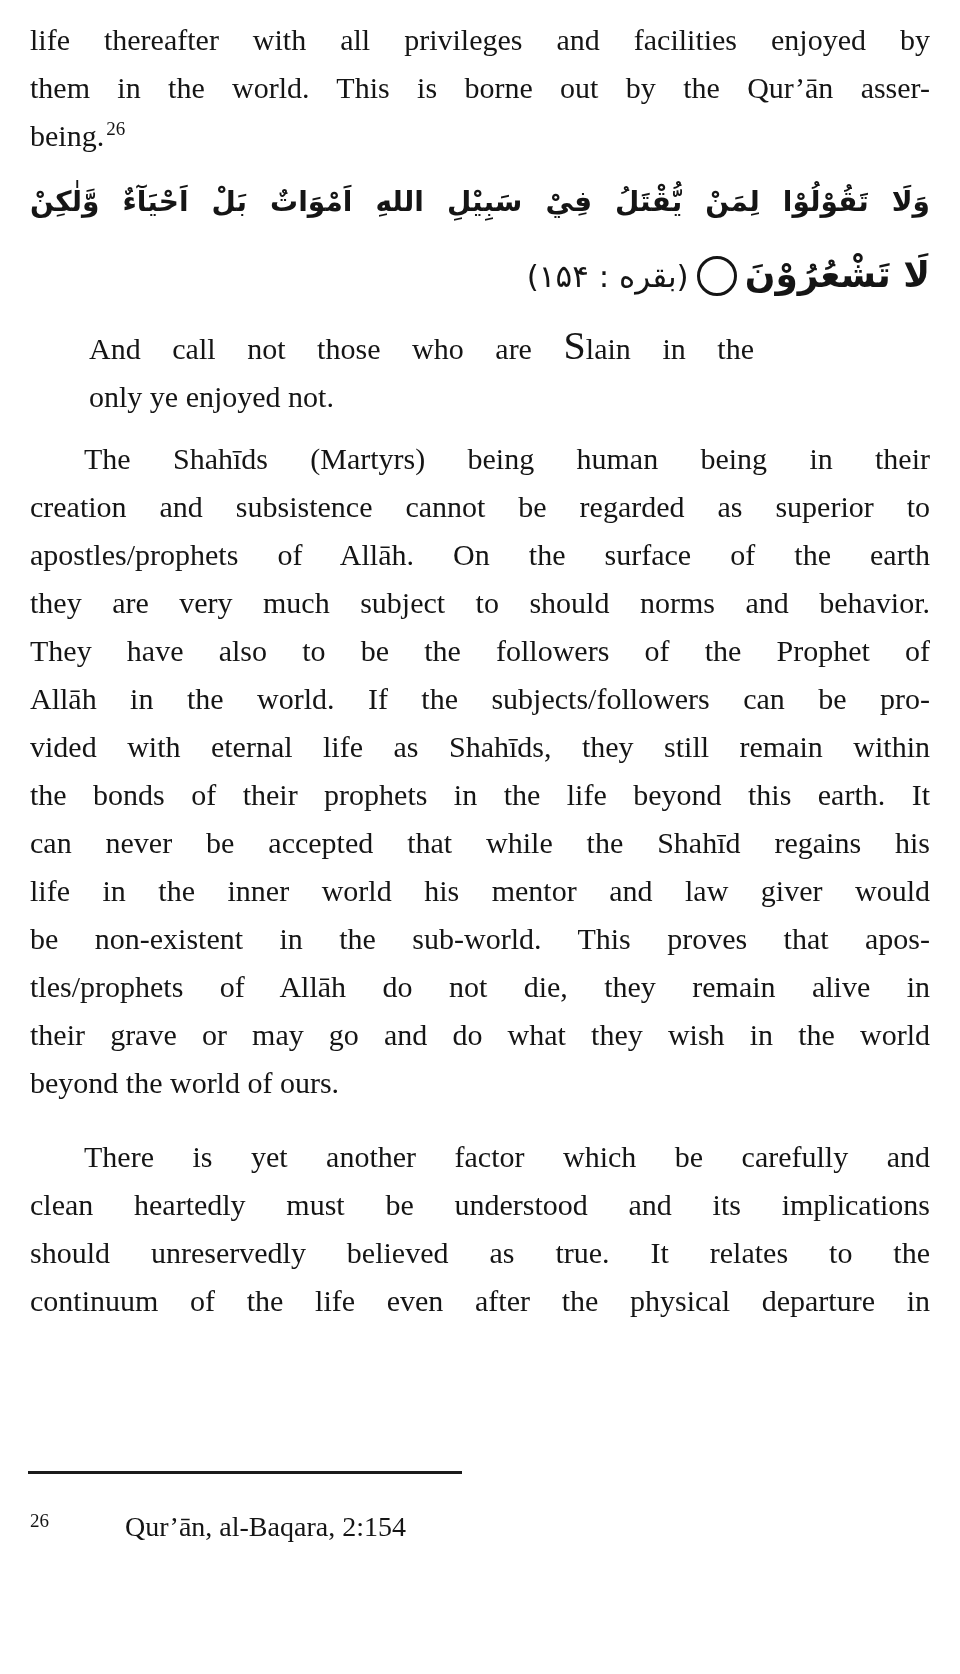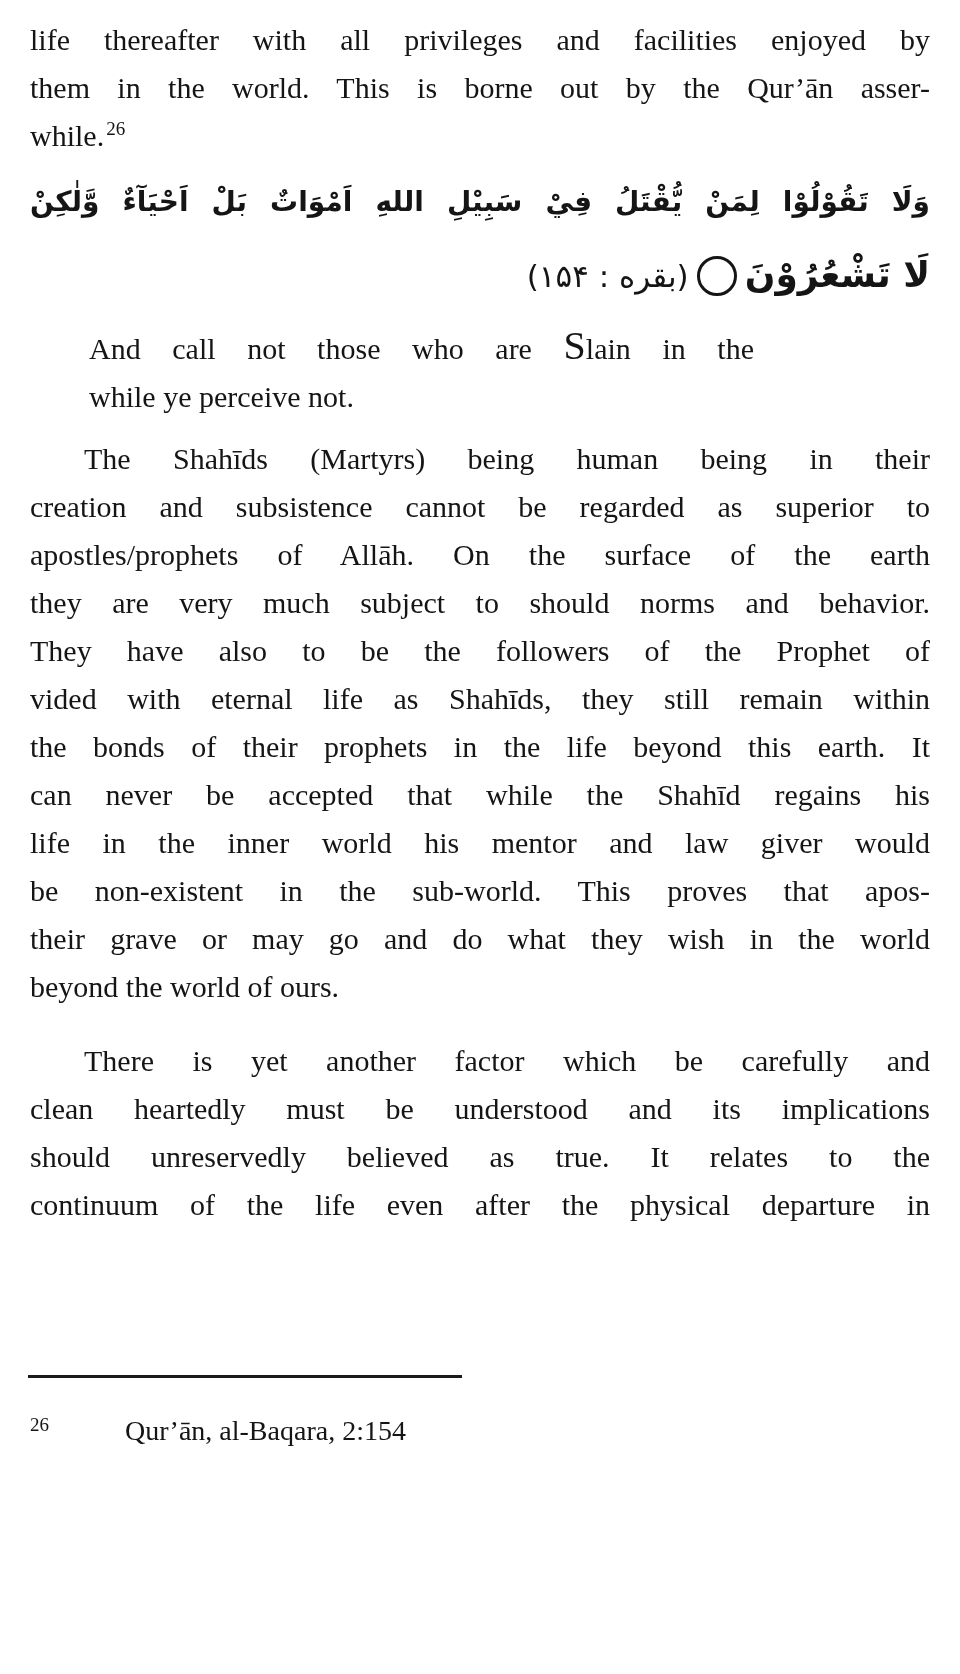--- a/index.html
+++ b/index.html
@@ -89,48 +89,50 @@
 </head>
 <body>
 
 <div class="page">
 
   <div>
       <div class="jline">life thereafter with all privileges and facilities enjoyed by</div>
       <div class="jline">them in the world. This is borne out by the Qur’ān asser-</div>
     </div>
   <div class="jline last">
-    <span>while.</span><sup class="ref">26</sup>
+    <span>being.</span><sup class="ref">26</sup>
   </div>
 
   <div class="arabic">
     <div class="ar1">وَلَا تَقُوْلُوْا لِمَنْ يُّقْتَلُ فِيْ سَبِيْلِ اللهِ اَمْوَاتٌ بَلْ اَحْيَآءٌ وَّلٰكِنْ</div>
     <div class="ar2">
       <span>لَا تَشْعُرُوْنَ</span><span class="ayah-circle"></span><span class="ar-ref">(بقره : ۱۵۴)</span>
     </div>
   </div>
 
   <div class="quote">
     <div class="jline">
       <span>And call not those who are </span><span class="bigS">S</span><span>lain in the</span>
     </div>
-    <div class="jline last">while ye perceive not.</div>
+    <div class="jline last">only ye enjoyed not.</div>
   </div>
 
   <div class="para1">
       <div class="jline indent">The Shahīds (Martyrs) being human being in their</div>
       <div class="jline">creation and subsistence cannot be regarded as superior to</div>
       <div class="jline">apostles/prophets of Allāh. On the surface of the earth</div>
       <div class="jline">they are very much subject to should norms and behavior.</div>
       <div class="jline">They have also to be the followers of the Prophet of</div>
+      <div class="jline">Allāh in the world. If the subjects/followers can be pro-</div>
       <div class="jline">vided with eternal life as Shahīds, they still remain within</div>
       <div class="jline">the bonds of their prophets in the life beyond this earth. It</div>
       <div class="jline">can never be accepted that while the Shahīd regains his</div>
       <div class="jline">life in the inner world his mentor and law giver would</div>
       <div class="jline">be non-existent in the sub-world. This proves that apos-</div>
+      <div class="jline">tles/prophets of Allāh do not die, they remain alive in</div>
       <div class="jline">their grave or may go and do what they wish in the world</div>
       <div class="jline last">beyond the world of ours.</div>
     </div>
 
   <div class="para2">
       <div class="jline indent">There is yet another factor which be carefully and</div>
       <div class="jline">clean heartedly must be understood and its implications</div>
       <div class="jline">should unreservedly believed as true. It relates to the</div>
       <div class="jline">continuum of the life even after the physical departure in</div>
     </div>

